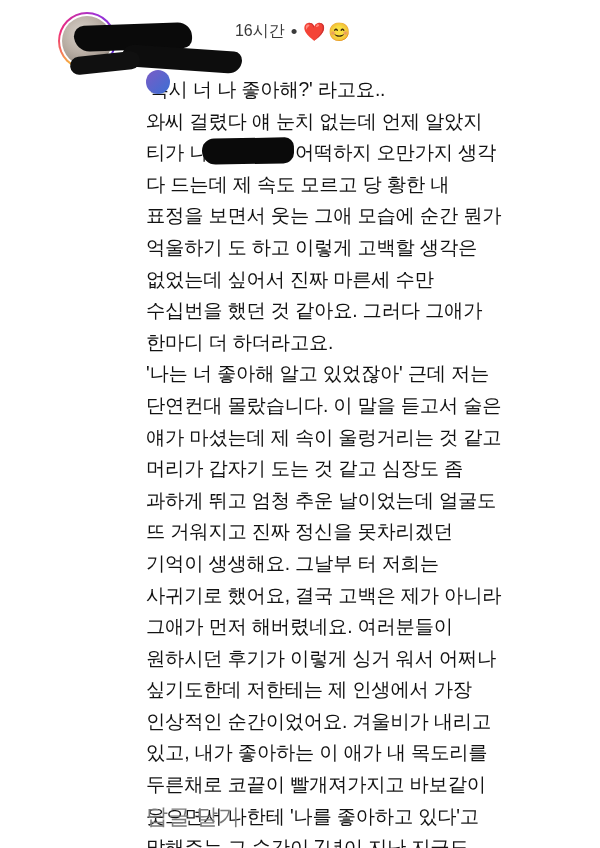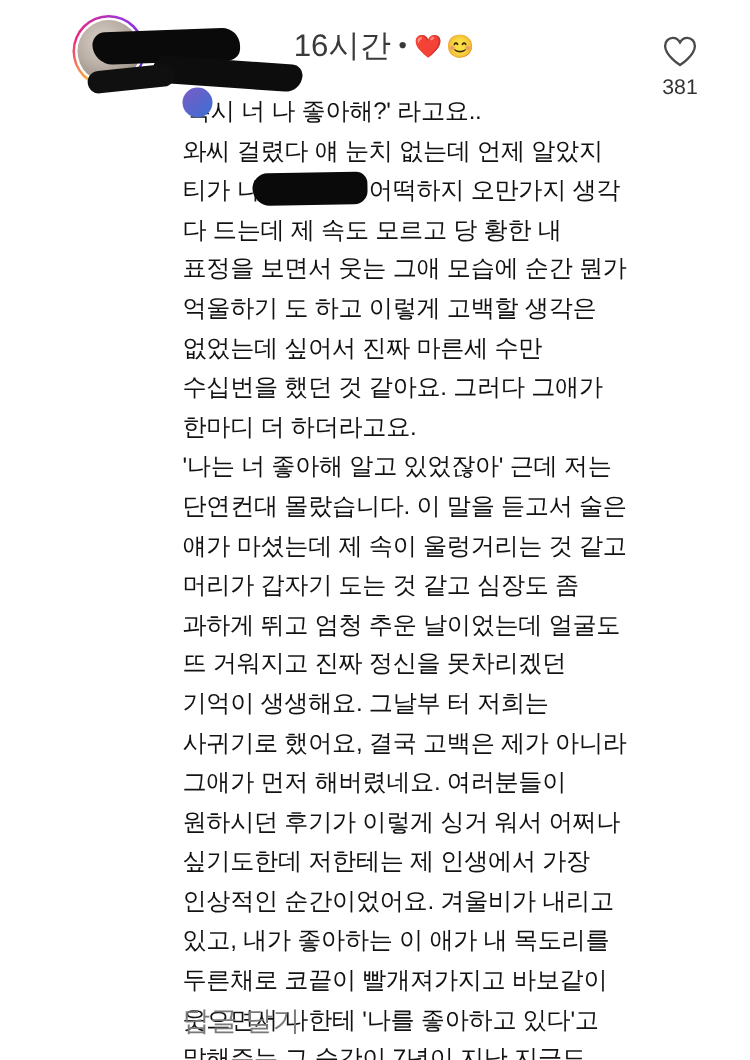--- a/index.html
+++ b/index.html
@@ -74,21 +74,21 @@
     position: relative;
   }
   .username {
     font-size: 20px;
     font-weight: bold;
     color: #2b2b2b;
     letter-spacing: -0.3px;
     visibility: hidden;
   }
   .meta {
-    font-size: 25px;
+    font-size: 16px;
     color: #3a3a3a;
     margin-left: 4px;
     white-space: nowrap;
   }
   .meta-dot {
     font-size: 19px;
     color: #3a3a3a;
     margin: 0 6px;
   }
   .heart-emoji {
@@ -229,28 +229,20 @@
       <span class="meta">16시간</span>
       <span class="meta-dot">•</span>
       <span class="heart-emoji">❤️</span>
       <span class="emoji-extra">😊</span>
     </div>
 
     <div class="redact-1"></div>
     <div class="redact-2"></div>
     <div class="redact-3"></div>
 
-    <div class="like-col">
-      <span class="heart-icon">
-        <svg width="28" height="26" viewBox="0 0 24 22" fill="none" stroke="#4a4a4a" stroke-width="1.6">
-          <path d="M12 20.5 C12 20.5 1.8 13.9 1.8 7.4 C1.8 4.2 4.2 1.8 7.1 1.8 C9.2 1.8 11 3.1 12 4.9 C13 3.1 14.8 1.8 16.9 1.8 C19.8 1.8 22.2 4.2 22.2 7.4 C22.2 13.9 12 20.5 12 20.5 Z"></path>
-        </svg>
-      </span>
-      <div class="like-count">381</div>
-    </div>
   </div>
 
   <div class="mention-line">
     <span class="mention-badge" style="position:absolute;left:132px;top:-4px;"></span>
     <div class="redact-4"></div>
   </div>
 
   <div class="body-text" style="margin-top:-30px;">'혹시 너 나 좋아해?' 라고요..
 와씨 걸렸다 얘 눈치 없는데 언제 알았지
 티가 나나 망했다 어떡하지 오만가지 생각

